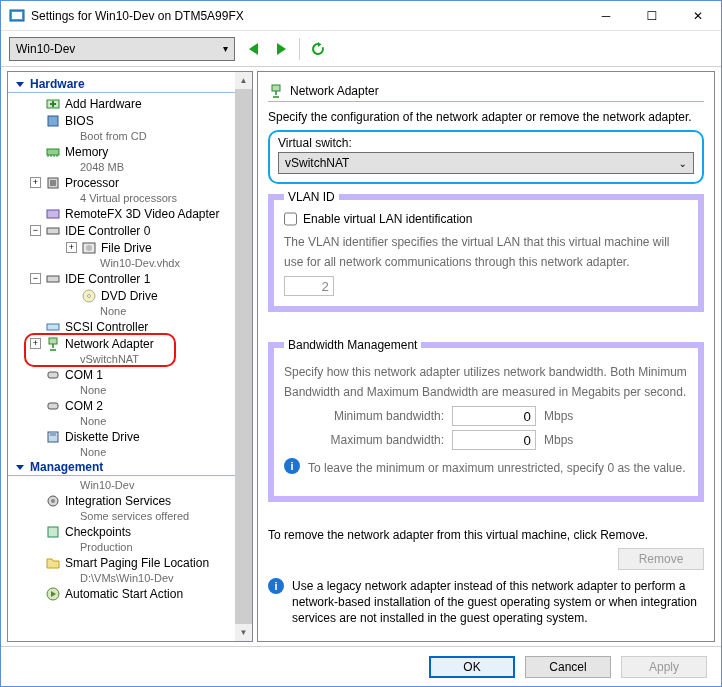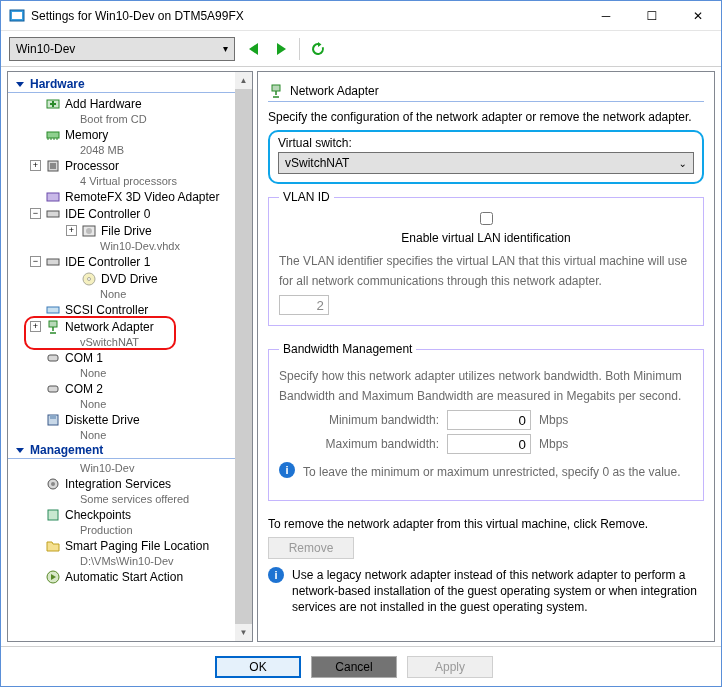--- a/index.html
+++ b/index.html
@@ -32,34 +32,34 @@
   .node2 .sub { padding-left:36px; }
   .highlight-ring { position:absolute; border:2px solid #e11; border-radius:10px; pointer-events:none; }
   .content { flex:1; border:1px solid #828790; margin:4px 6px 4px 2px; padding:8px 10px; overflow:auto; background:#fff; }
   .content-head { display:flex; align-items:center; height:22px; border-bottom:1px solid #99b7e8; margin-bottom:8px; }
   .content-head .ic { width:16px; height:16px; margin-right:6px; }
   .desc { margin-bottom:6px; }
   .fieldbox { border:2px solid #0ea5e9; border-radius:10px; padding:4px 8px 8px; margin-bottom:4px; }
   .label { margin-bottom:2px; }
   .dropdown { width:100%; height:22px; border:1px solid #707070; background:#e1e1e1; display:flex; align-items:center; justify-content:space-between; padding:0 6px; }
   .chev { font-size:10px; color:#000; }
-  fieldset.group { border:1px solid #c4b5fd; margin:6px 0 16px; padding:6px 10px 10px; }
+  fieldset.group { border:6px solid #c4b5fd; margin:6px 0 26px; padding:6px 10px 10px; }
   fieldset.group legend { padding:0 4px; color:#000; }
-  .checkrow { display:flex; align-items:center; gap:6px; margin:2px 0 6px;flex-direction:column; }
+  .checkrow { display:flex; gap:6px; margin:2px 0 6px; }
   .checkrow input { margin:0; }
   .hint { color:#6b6b6b; font-size:12px; line-height:20px; margin:4px 0; }
   .numrow { display:flex; align-items:center; gap:8px; margin:4px 0; color:#6b6b6b; }
   .numrow .lab { width:160px;text-align:right; }
   .numrow input { width:84px; height:20px; text-align:right; padding-right:4px; border:1px solid #c0c0c0; background:#fff; color:#000; }
   .inforow { display:flex; gap:8px; margin:8px 0; }
   .info-ic { width:16px; height:16px; border-radius:50%; background:#1e73d2; color:#fff; font-weight:bold; font-size:11px; display:flex; align-items:center; justify-content:center; flex-shrink:0; }
-  .btnrow { display:flex; justify-content:flex-start; margin-top:4px; }
-  .btn { width:86px; height:22px; border:1px solid #adadad; background:#737373; text-align:center; line-height:20px; font-size:12px; }
+  .btnrow { display:flex; justify-content:flex-end; margin-top:4px; }
+  .btn { width:86px; height:22px; border:1px solid #adadad; background:#e5e5e5; text-align:center; line-height:20px; font-size:12px; }
   .btn.disabled { color:#9a9a9a; background:#efefef; border-color:#cfcfcf; }
-  .footer { height:40px; border-top:1px solid #d0d0d0; display:flex; align-items:center; justify-content:center; gap:10px; padding-right:14px; }
+  .footer { height:40px; border-top:1px solid #d0d0d0; display:flex; align-items:center; justify-content:flex-end; gap:10px; padding-right:14px; }
   .footer .btn.primary { border:2px solid #0066cc; background:#e5f1fb; line-height:18px; }
   .scrollbar-fake { position:absolute; right:0; top:0; width:17px; height:100%; background:#f0f0f0; display:flex; flex-direction:column; }
   .sb-btn { height:17px; background:#f0f0f0; display:flex; align-items:center; justify-content:center; font-size:8px; color:#606060; }
   .sb-thumb { flex:1; background:#cdcdcd; margin:0; }
 </style>
 </head>
 <body>
 
 <div class="window">
 
@@ -107,20 +107,27 @@
         <div class="node">
           <div class="row">
               <span class="noexp"></span>
             <svg class="ic" viewBox="0 0 16 16">
                 <rect x="2" y="4" width="12" height="8" fill="#cfe8cf" stroke="#2a8a2a"></rect>
                 <path d="M8 5v6M5 8h6" stroke="#2a8a2a" stroke-width="2"></path>
               </svg>
             <span>Add Hardware</span>
             </div>
 
+          <div class="row">
+              <span class="noexp"></span>
+            <svg class="ic" viewBox="0 0 16 16">
+                <rect x="3" y="3" width="10" height="10" fill="#7aa8d8" stroke="#2a5a9a"></rect>
+              </svg>
+            <span>BIOS</span>
+            </div>
           <div class="sub">Boot from CD</div>
 
           <div class="row">
               <span class="noexp"></span>
             <svg class="ic" viewBox="0 0 16 16">
                 <rect x="2" y="5" width="12" height="6" fill="#8fd08f" stroke="#2a8a2a"></rect>
                 <path d="M3 11v2M6 11v2M9 11v2M12 11v2" stroke="#2a8a2a"></path>
               </svg>
             <span>Memory</span>
             </div>

